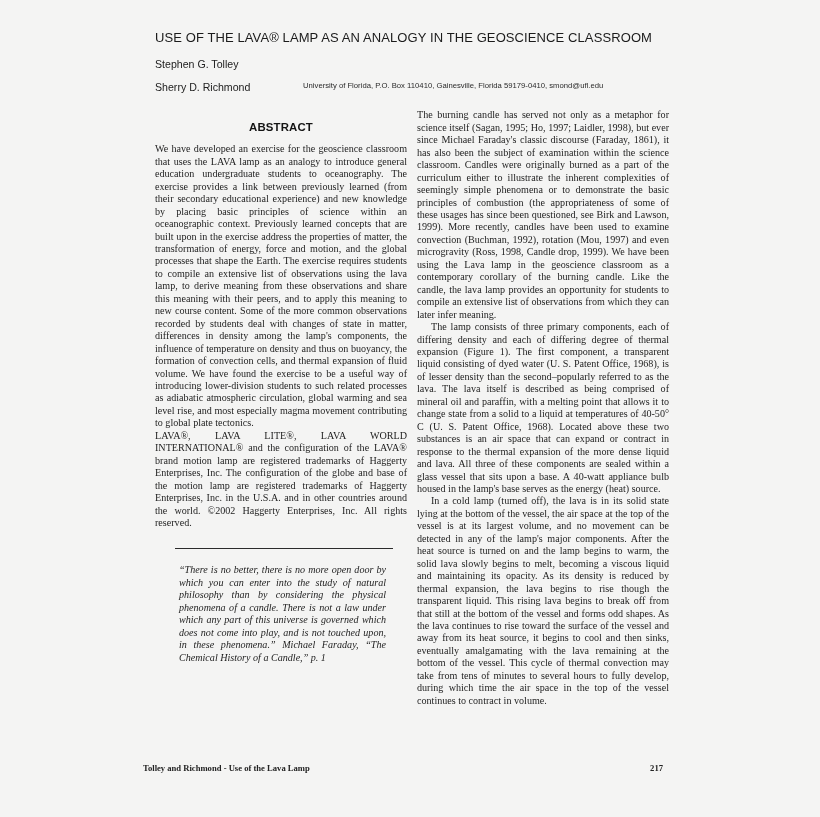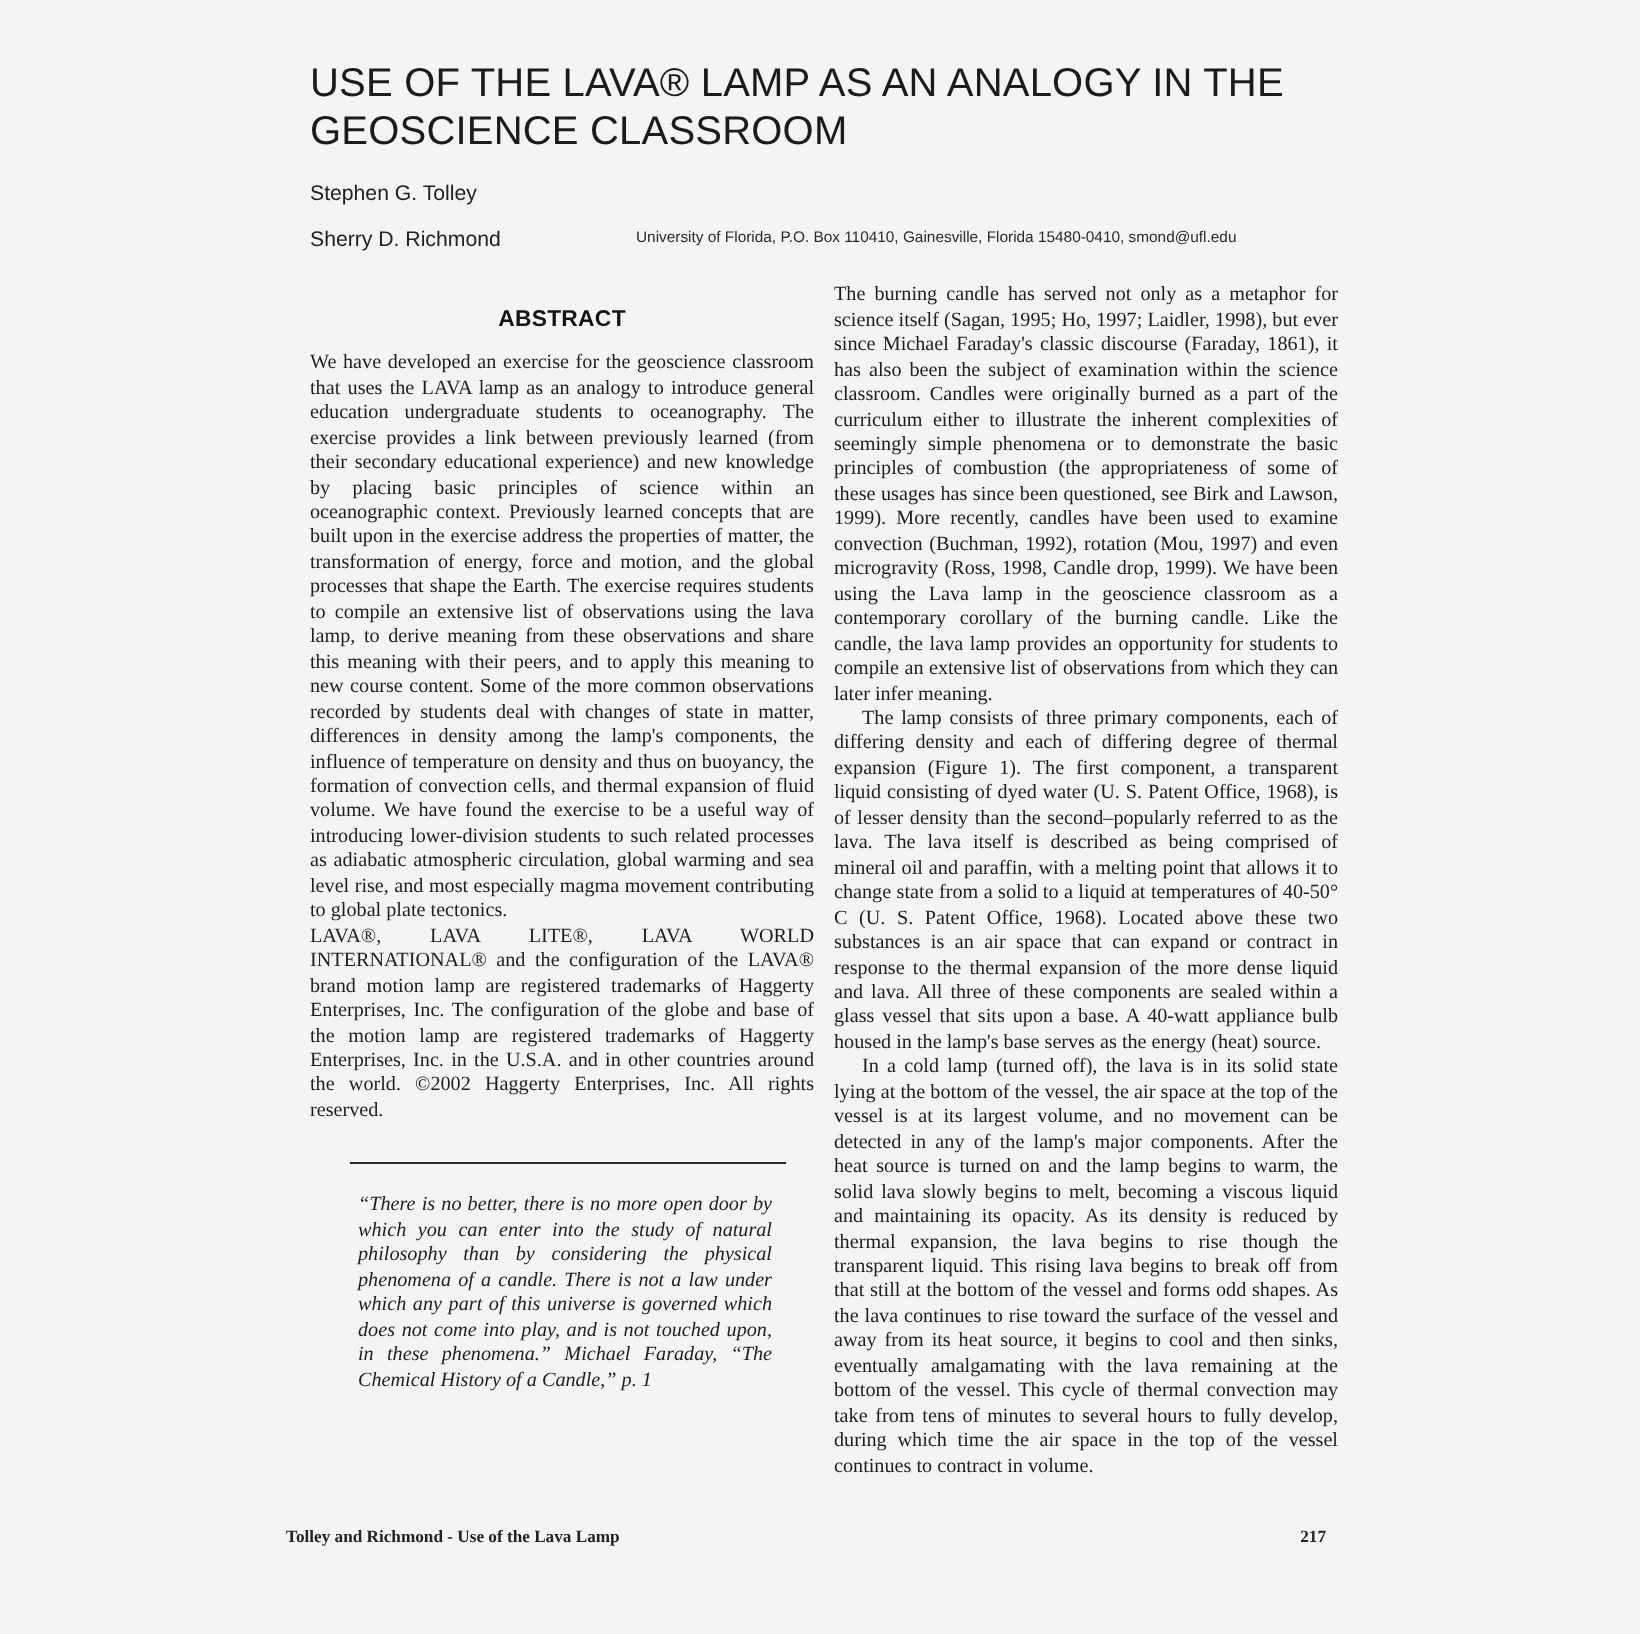--- a/index.html
+++ b/index.html
@@ -26,38 +26,37 @@
   .content {
     position: absolute;
     left: 155px;
     top: 30px;
     width: 520px;
   }
 
   
   .title {
     font-family: "Liberation Sans", sans-serif;
-    font-size: 20px;
+    font-size: 13px;
     line-height: 1.22;
     font-weight: 400;
     color: #1b1b1b;
     letter-spacing: 0.1px;
     margin: 0 0 11px 0;
     width: 510px;
   }
 
   
   .author-block {
     margin-bottom: 4px;
   }
   .author-row {
     display: flex;
     align-items: flex-start;
     margin-bottom: 8px;
-    gap: 15px;
   }
   .author-name {
     font-family: "Liberation Sans", sans-serif;
     font-size: 10.6px;
     color: #212121;
     width: 148px;
     flex: 0 0 148px;
     line-height: 1.3;
     padding-top: 1px;
   }
@@ -163,21 +162,21 @@
   <div class="content">
 
     <h1 class="title">USE OF THE LAVA® LAMP AS AN ANALOGY IN THE GEOSCIENCE CLASSROOM</h1>
 
     <div class="author-block">
       <div class="author-row">
         <div class="author-name">Stephen G. Tolley</div>
       </div>
       <div class="author-row">
         <div class="author-name">Sherry D. Richmond</div>
-        <div class="author-affil">University of Florida, P.O. Box 110410, Gainesville, Florida 15480-0410, smond@ufl.edu</div>
+        <div class="author-affil">University of Florida, P.O. Box 110410, Gainesville, Florida 59179-0410, smond@ufl.edu</div>
       </div>
     </div>
 
     <div class="columns">
 
       <div class="col col-left">
         <h2 class="sec-head">ABSTRACT</h2>
         <p class="body">We have developed an exercise for the geoscience classroom that uses the LAVA lamp as an analogy to introduce general education undergraduate students to oceanography. The exercise provides a link between previously learned (from their secondary educational experience) and new knowledge by placing basic principles of science within an oceanographic context. Previously learned concepts that are built upon in the exercise address the properties of matter, the transformation of energy, force and motion, and the global processes that shape the Earth. The exercise requires students to compile an extensive list of observations using the lava lamp, to derive meaning from these observations and share this meaning with their peers, and to apply this meaning to new course content. Some of the more common observations recorded by students deal with changes of state in matter, differences in density among the lamp's components, the influence of temperature on density and thus on buoyancy, the formation of convection cells, and thermal expansion of fluid volume. We have found the exercise to be a useful way of introducing lower-division students to such related processes as adiabatic atmospheric circulation, global warming and sea level rise, and most especially magma movement contributing to global plate tectonics.</p>
         <p class="body trademark">LAVA®, LAVA LITE®, LAVA WORLD INTERNATIONAL® and the configuration of the LAVA® brand motion lamp are registered trademarks of Haggerty Enterprises, Inc. The configuration of the globe and base of the motion lamp are registered trademarks of Haggerty Enterprises, Inc. in the U.S.A. and in other countries around the world. ©2002 Haggerty Enterprises, Inc. All rights reserved.</p>
         <hr class="rule">

